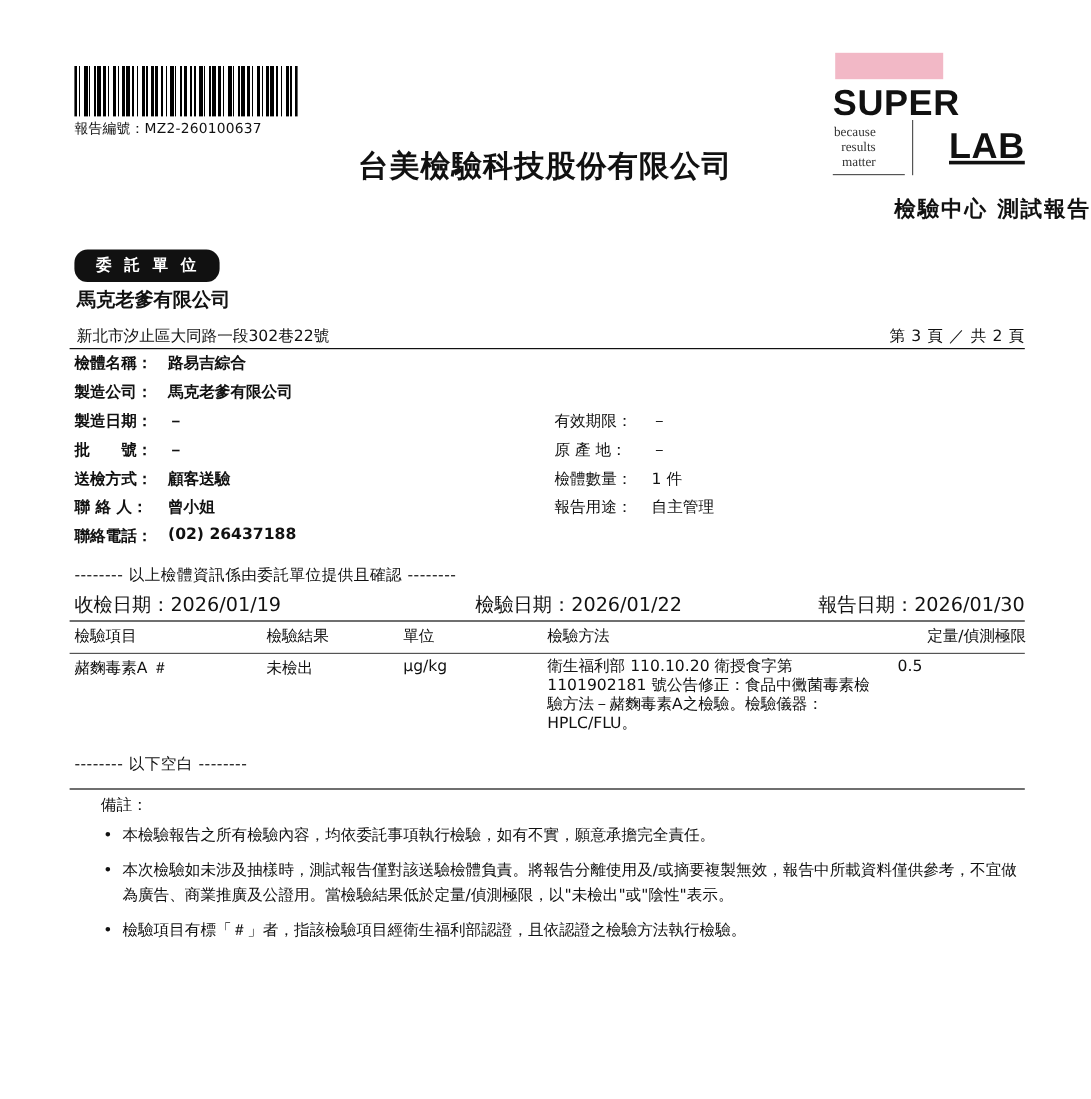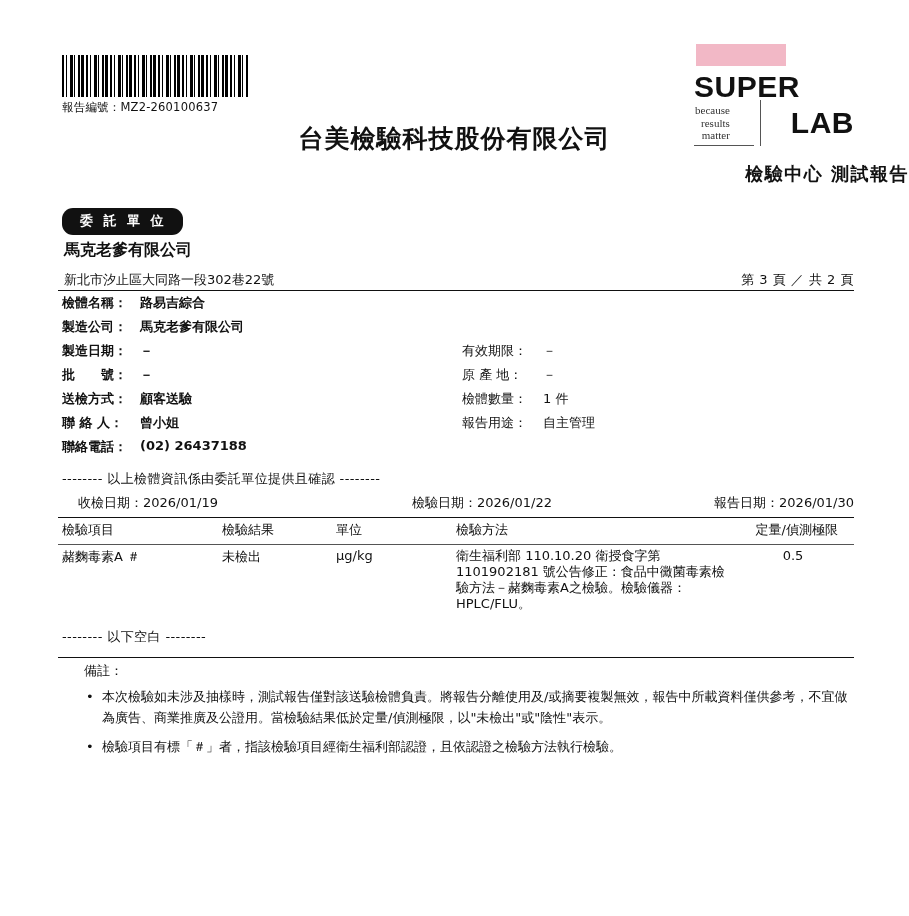--- a/index.html
+++ b/index.html
@@ -79,20 +79,21 @@
   }
   .logo-lab {
     position: absolute;
     right: 0;
     top: 36px;
     font-family: "Liberation Sans", sans-serif;
     font-size: 30px;
     font-weight: 700;
     letter-spacing: 0.5px;
     color: #111;
+    text-decoration: underline;
   }
   .logo-tagline {
     position: absolute;
     left: 1px;
     top: 34px;
     font-family: "Liberation Serif", serif;
     font-size: 11px;
     line-height: 12.5px;
     color: #333;
   }
@@ -211,43 +212,42 @@
     font-size: 13px;
     letter-spacing: 0.4px;
     white-space: nowrap;
   }
 
   .dates-row {
     position: absolute;
     left: 0;
     right: 0;
     top: 494px;
-    font-size: 13px;
+    font-size: 16px;
     height: 20px;
-    margin-left: 16px;
   }
   .dates-row .d1 { position: absolute; left: 62px; }
   .dates-row .d2 { position: absolute; left: 396px; }
   .dates-row .d3 { position: absolute; right: 55px; }
 
   
   .res-head {
     position: absolute;
     left: 0;
     right: 0;
     top: 521px;
     font-size: 13px;
     height: 22px;
   }
   .res-head span { position: absolute; }
   .c-item   { left: 62px; }
   .c-result { left: 222px; }
   .c-unit   { left: 336px; }
   .c-method { left: 456px; }
-  .c-limit  { right: 71px; text-align: center; }
+  .c-limit  { right: 54px; }
 
   .res-row {
     position: absolute;
     left: 0;
     right: 0;
     top: 548px;
     font-size: 13px;
   }
   .res-row span.cell { position: absolute; top: 0; }
   .res-row .c-method {
@@ -400,18 +400,19 @@
     <span class="cell c-limit" style="left:748px;">0.5</span>
   </div>
 
   <div class="blank-note">-------- 以下空白 --------</div>
 
   <div class="hr" style="top:657px;"></div>
 
   <div class="remarks">
     <div class="remarks-title">備註：</div>
     <div class="remark-list">
+      <div class="remark">本檢驗報告之所有檢驗內容，均依委託事項執行檢驗，如有不實，願意承擔完全責任。</div>
       <div class="remark">本次檢驗如未涉及抽樣時，測試報告僅對該送驗檢體負責。將報告分離使用及/或摘要複製無效，報告中所載資料僅供參考，不宜做為廣告、商業推廣及公證用。當檢驗結果低於定量/偵測極限，以"未檢出"或"陰性"表示。</div>
       <div class="remark">檢驗項目有標「＃」者，指該檢驗項目經衛生福利部認證，且依認證之檢驗方法執行檢驗。</div>
     </div>
   </div>
 
 </div>
 
 </body></html>

